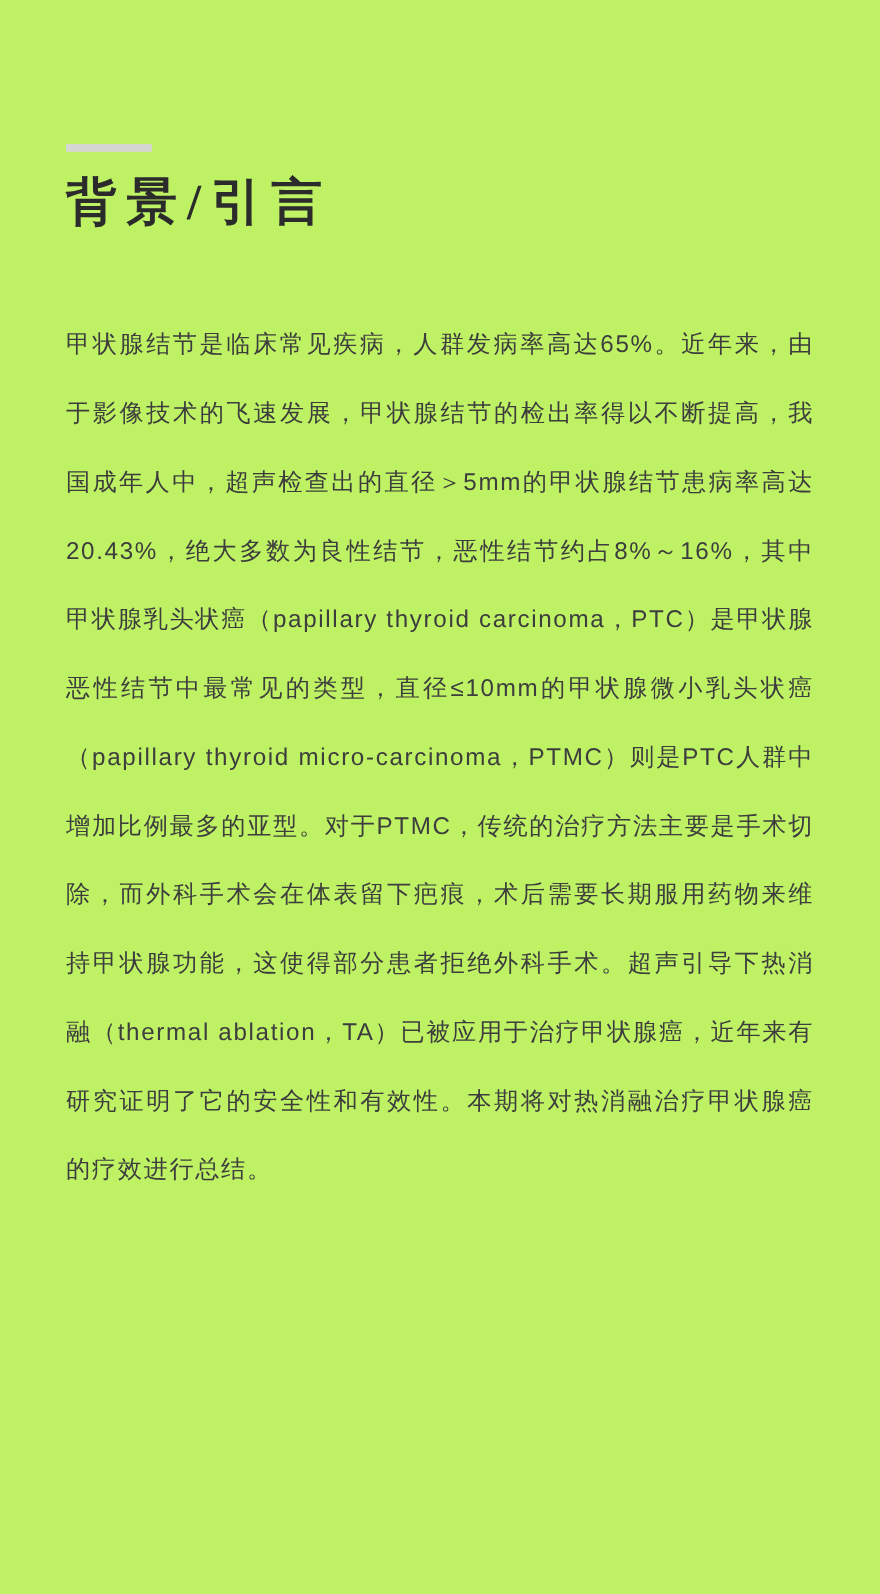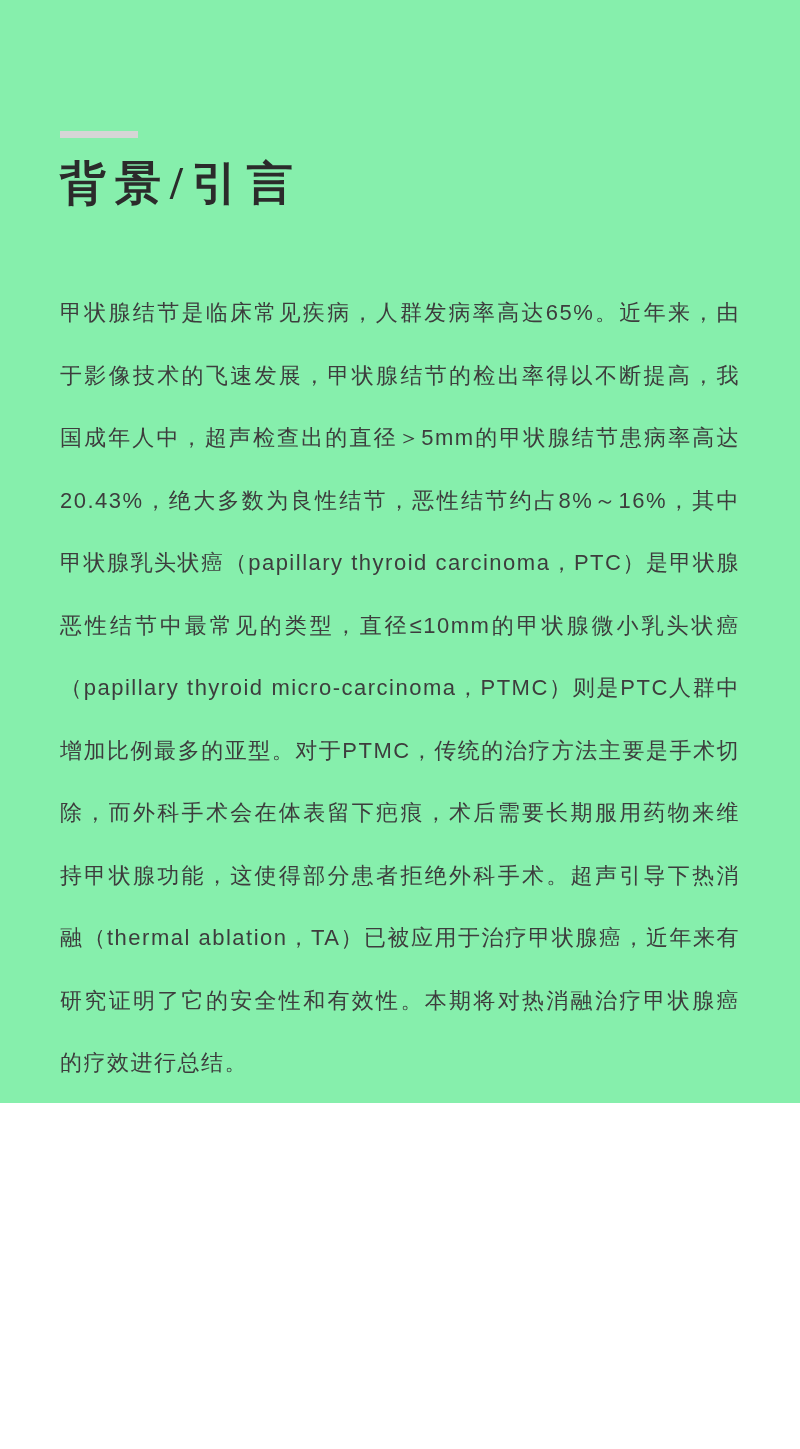--- a/index.html
+++ b/index.html
@@ -3,23 +3,23 @@
 <meta charset="utf-8">
 <style>
   * { margin: 0; padding: 0; box-sizing: border-box; }
   html, body {
     background: #ffffff;
     font-family: "Liberation Sans", sans-serif;
   }
   .page {
     position: relative;
     width: 800px;
-    height: 1103px;
+    height: 1449px;
     margin: 0 auto;
-    background: #86efac;
+    background: #bef264;
     overflow: hidden;
   }
   .content {
     padding: 131px 60px 0 60px;
   }
   .accent-bar {
     width: 78px;
     height: 7px;
     background: #d6d6d6;
   }

